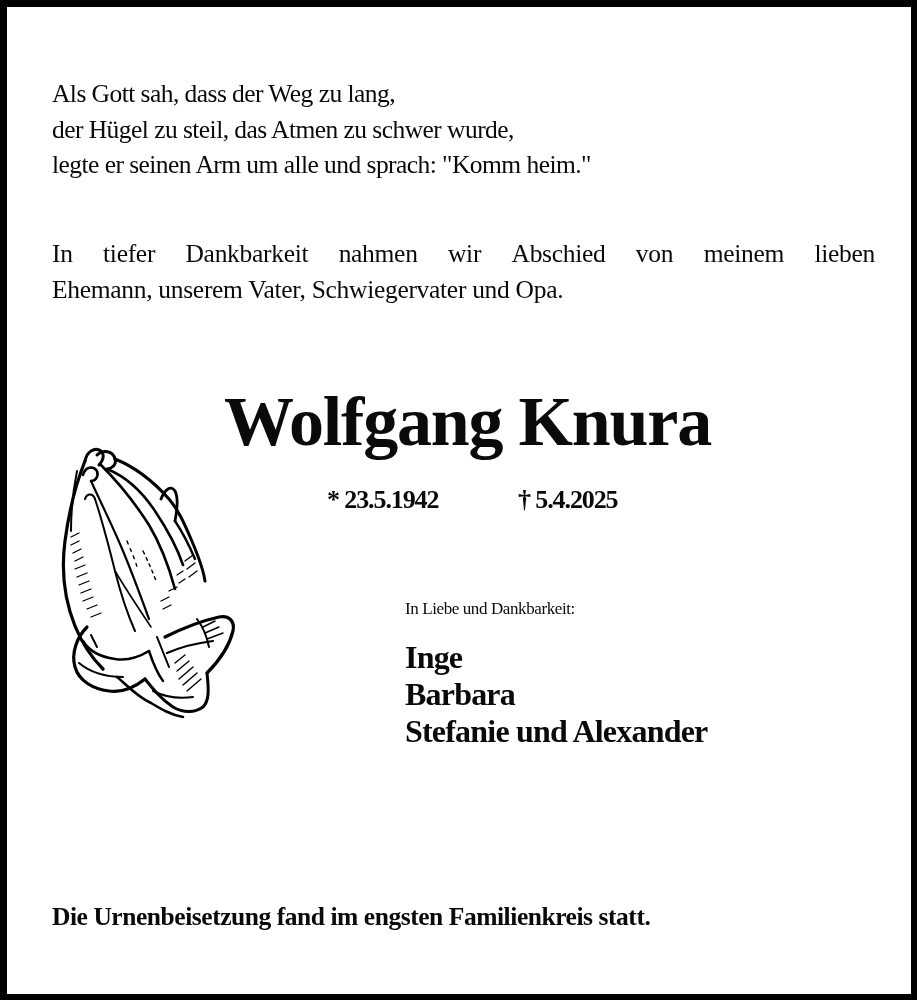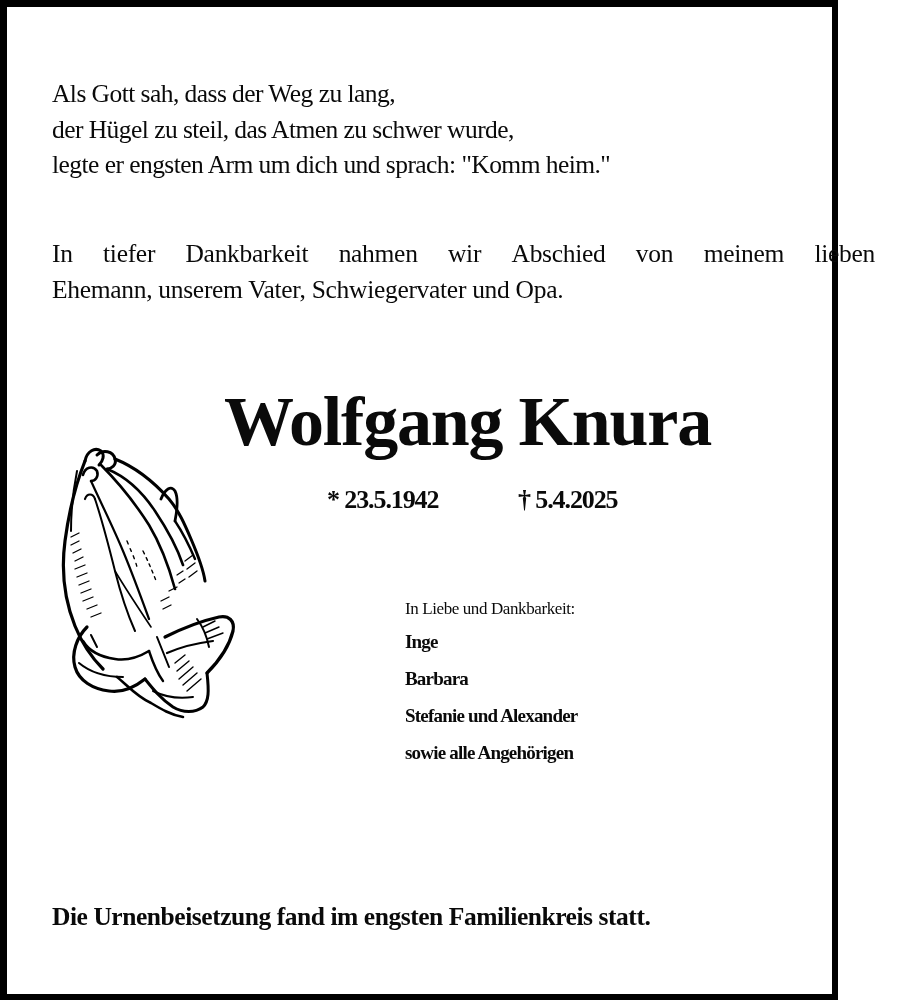--- a/index.html
+++ b/index.html
@@ -9,21 +9,21 @@
     }
     body {
       width: 917px;
       height: 1000px;
       position: relative;
       overflow: hidden;
     }
     .frame {
       position: absolute;
       left: 0; top: 0;
-      width: 838px; height: 1000px;
+      width: 917px; height: 1000px;
       box-sizing: border-box;
       border-top: 7px solid #000000;
       border-left: 7px solid #000000;
       border-right: 6px solid #000000;
       border-bottom: 6px solid #000000;
       background: #ffffff;
     }
     .serif {
       font-family: "Liberation Serif", "DejaVu Serif", serif;
       color: #0a0a0a;
@@ -89,22 +89,22 @@
     .signoff {
       left: 398px;
       top: 585px;
       font-size: 17px;
       line-height: 34px;
       letter-spacing: -0.4px;
       white-space: nowrap;
     }
     .family {
       left: 398px;
-      top: 616px;
-      font-size: 19px;
+      top: 632px;
+      font-size: 32px;
       line-height: 37px;
       font-weight: bold;
       letter-spacing: -0.8px;
       white-space: nowrap;
     }
     .family .line { display: block; }
 
     .closing {
       left: 45px;
       top: 892px;
@@ -116,21 +116,21 @@
     }
   </style>
 </head>
 <body>
 
 <div class="frame">
 
   <div class="abs serif poem">
     <span class="line">Als Gott sah, dass der Weg zu lang,</span>
     <span class="line">der Hügel zu steil, das Atmen zu schwer wurde,</span>
-    <span class="line">legte er engsten Arm um dich und sprach: "Komm heim."</span>
+    <span class="line">legte er seinen Arm um alle und sprach: "Komm heim."</span>
   </div>
 
   <div class="abs serif intro">
     <span class="line justify">
       <span>In</span>
       <span>tiefer</span>
       <span>Dankbarkeit</span>
       <span>nahmen</span>
       <span>wir</span>
       <span>Abschied</span>
@@ -220,18 +220,17 @@
 
   <div class="abs serif dates birth">* 23.5.1942</div>
   <div class="abs serif dates death">† 5.4.2025</div>
 
   <div class="abs serif signoff">In Liebe und Dankbarkeit:</div>
 
   <div class="abs serif family">
     <span class="line">Inge</span>
     <span class="line">Barbara</span>
     <span class="line">Stefanie und Alexander</span>
-    <span class="line">sowie alle Angehörigen</span>
   </div>
 
   <div class="abs serif closing">Die Urnenbeisetzung fand im engsten Familienkreis statt.</div>
 
 </div>
 
 </body></html>

